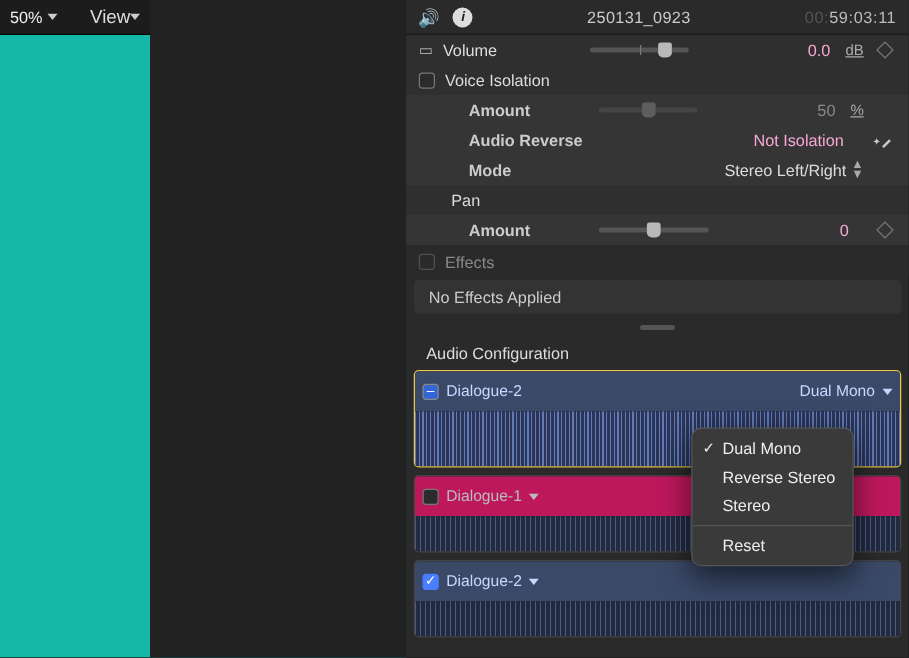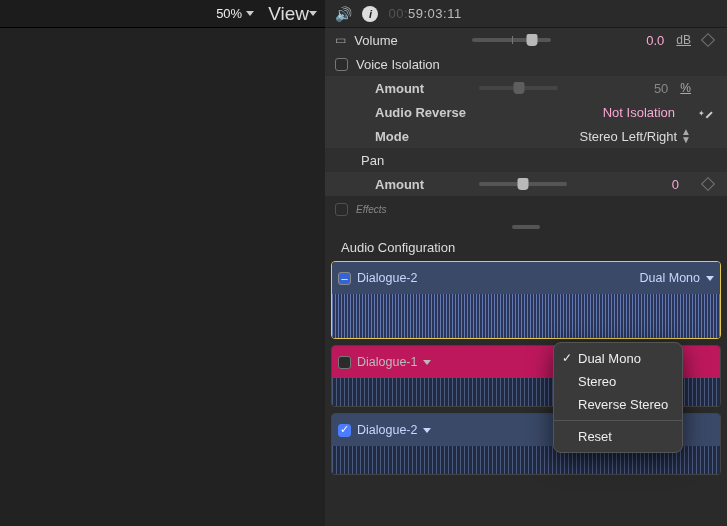--- a/index.html
+++ b/index.html
@@ -1,18 +1,18 @@
 <!DOCTYPE html>
 <html><head>
 <meta charset="utf-8">
 <style>
   * { box-sizing: border-box; margin: 0; padding: 0; font-family: -apple-system, "Helvetica Neue", Arial, sans-serif; }
   body { background: #131313; color: #ddd; font-size: 13px; width: 727px; height: 526px; overflow: hidden; }
   .app { display: flex; height: 100%; }
-  .viewer { flex: 0 0 325px; background: #14b8a6; display: flex; flex-direction: column; }
+  .viewer { flex: 0 0 325px; background: #14b8a6; display: flex; flex-direction: row; }
   .viewer-top { height: 28px; display: flex; align-items: center; justify-content: flex-end; padding: 0 8px; gap: 6px; background: #1c1c1c; border-bottom: 1px solid #000; }
   .viewer-body { flex: 1; background: #222; }
 
   .inspector { flex: 1; background: #2a2a2a; display: flex; flex-direction: column; }
   .insp-top { height: 28px; display: flex; align-items: center; padding: 0 10px; gap: 10px; background: #2a2a2a; border-bottom: 1px solid #1a1a1a; }
   .insp-top .title { flex: 1; text-align: center; color: #ccc; font-size: 13px; letter-spacing: 0.3px; }
   .insp-top .tc { color: #bbb; font-size: 13px; letter-spacing: 0.5px; }
   .insp-top .tc .dim { color: #555; }
 
   .row { display: flex; align-items: center; height: 24px; padding: 0 10px; gap: 8px; }
@@ -33,21 +33,21 @@
   .slider { position: relative; height: 4px; background: #555; border-radius: 2px; flex: 1; max-width: 140px; }
   .slider .knob { position: absolute; top: -4px; width: 11px; height: 12px; background: #b9b9b9; border-radius: 2px 2px 4px 4px; transform: translateX(-50%); }
   .slider .ctrmark { position: absolute; left: 50%; top: -2px; width: 1px; height: 8px; background: #777; }
 
   .diamond { width: 10px; height: 10px; border: 1px solid #777; transform: rotate(45deg); display: inline-block; }
   .wand { width: 14px; height: 14px; position: relative; }
   .wand::before { content: ""; position: absolute; left: 5px; top: 2px; width: 8px; height: 1.5px; background: #ccc; transform: rotate(-45deg); }
   .wand::after { content: "✦"; position: absolute; left: -2px; top: -3px; font-size: 8px; color: #ccc; }
 
   .sect { display: flex; align-items: center; height: 26px; padding: 0 10px; background: #2a2a2a; color: #ddd; gap: 8px; }
-  .sect .label { font-size: 10px; font-style: italic; }
+  .sect .label { font-size: 13px; }
   .noeffects { margin: 2px 6px 6px 6px; background: #333; border-radius: 4px; padding: 6px 12px; color: #ccc; font-size: 13px; }
   .drag { height: 10px; display:flex; justify-content:center; align-items:center;}
   .drag span { width: 28px; height: 4px; border-radius: 2px; background:#555;}
 
   .section-title { padding: 8px 16px 6px 16px; color: #ddd; font-size: 13px; }
 
   .clips { padding: 0 6px; display:flex; flex-direction:column; gap:6px; }
   .clip { border: 1px solid #444; border-radius: 4px; overflow: hidden; }
   .clip.sel { border: 1.5px solid #e6c84a; }
   .clip-hdr { display: flex; align-items: center; height: 22px; padding: 16px 6px; gap: 6px; background: #3a4968; }
@@ -67,21 +67,21 @@
   .wave.sm .w { background:
      repeating-linear-gradient(90deg, rgba(110,130,180,0.55) 0 1px, transparent 1px 4px),
      linear-gradient(#222a40,#222a40);
   }
 
   .vol-icon { color:#5aa2ff; font-size:14px; display:inline-flex; align-items:center;}
   .info-icon { width:16px; height:16px; border-radius:50%; background:#ddd; color:#222; font-size:11px; font-style:italic; font-weight:bold; display:inline-flex; align-items:center; justify-content:center;}
   .clip-ic { color:#aaa; font-size:12px; }
   .zoom { color:#eee; font-size:13px; display:flex; align-items:center; gap:4px;}
   .zoom .chev, .menuitem .chev { border-top-color:#ccc; }
-  .menuitem { color:#ddd; font-size:19px; display:flex; align-items:center; gap:0; margin-left:8px;}
+  .menuitem { color:#ddd; font-size:15px; display:flex; align-items:center; gap:0; margin-left:20px;}
 
   .modeval { color:#ddd; font-size:13px; display:flex; align-items:center; gap:4px;}
   .updown { font-size:10px; color:#aaa; line-height:8px;}
 
   .popmenu { position:absolute; background:#3a3a3a; border:1px solid #555; border-radius:8px; box-shadow:0 8px 24px rgba(0,0,0,0.6); padding:4px 0; min-width:112px; z-index:50;}
   .popmenu .item { padding:4px 14px 4px 24px; color:#eee; font-size:13px; position:relative; white-space:nowrap;}
   .popmenu .item.check::before { content:"✓"; position:absolute; left:8px; top:4px; font-size:12px; color:#eee;}
   .popmenu .sep { height:1px; background:#555; margin:4px 0;}
   
   .insp-body { position: relative; }
@@ -101,20 +101,21 @@
         <span class="chev"></span>
       </div>
     </div>
     <div class="viewer-body"></div>
   </div>
 
   <div class="inspector">
     <div class="insp-top">
       <span class="vol-icon">🔊</span>
       <span class="info-icon">i</span>
+      <span class="title">250131_0923</span>
       <span class="tc"><span class="dim">00:</span><span>59:03:11</span></span>
     </div>
 
     <div class="insp-body">
 
       <div class="row header">
         <span class="clip-ic">▭</span>
         <span class="label">Volume</span>
         <div class="slider">
             <span class="ctrmark"></span>
@@ -174,20 +175,23 @@
           </div>
         <span class="spacer"></span>
         <span class="value">0</span>
         <span class="unit"></span>
         <span class="ctr"><span class="diamond"></span></span>
       </div>
 
       <div class="sect">
         <span class="chk" style="opacity:.5"></span>
         <span class="label" style="color:#888">Effects</span>
+      </div>
+      <div class="noeffects">
+        <span>No Effects Applied</span>
       </div>
       <div class="drag">
           <span></span>
         </div>
 
       <div class="section-title">Audio Configuration</div>
       <div class="clips">
 
         <div class="clip sel">
           <div class="clip-hdr">
@@ -225,21 +229,21 @@
           </div>
           <div class="wave sm">
               <div class="w"></div>
             </div>
         </div>
 
       </div>
 
       <div class="popmenu" style="left:228px; top:314px;">
         <div class="item check">Dual Mono</div>
+        <div class="item">Reverse Stereo</div>
         <div class="item">Stereo</div>
-        <div class="item">Reverse Stereo</div>
         <div class="sep"></div>
         <div class="item">Reset</div>
       </div>
 
     </div>
   </div>
 </div>
 
 </body></html>

